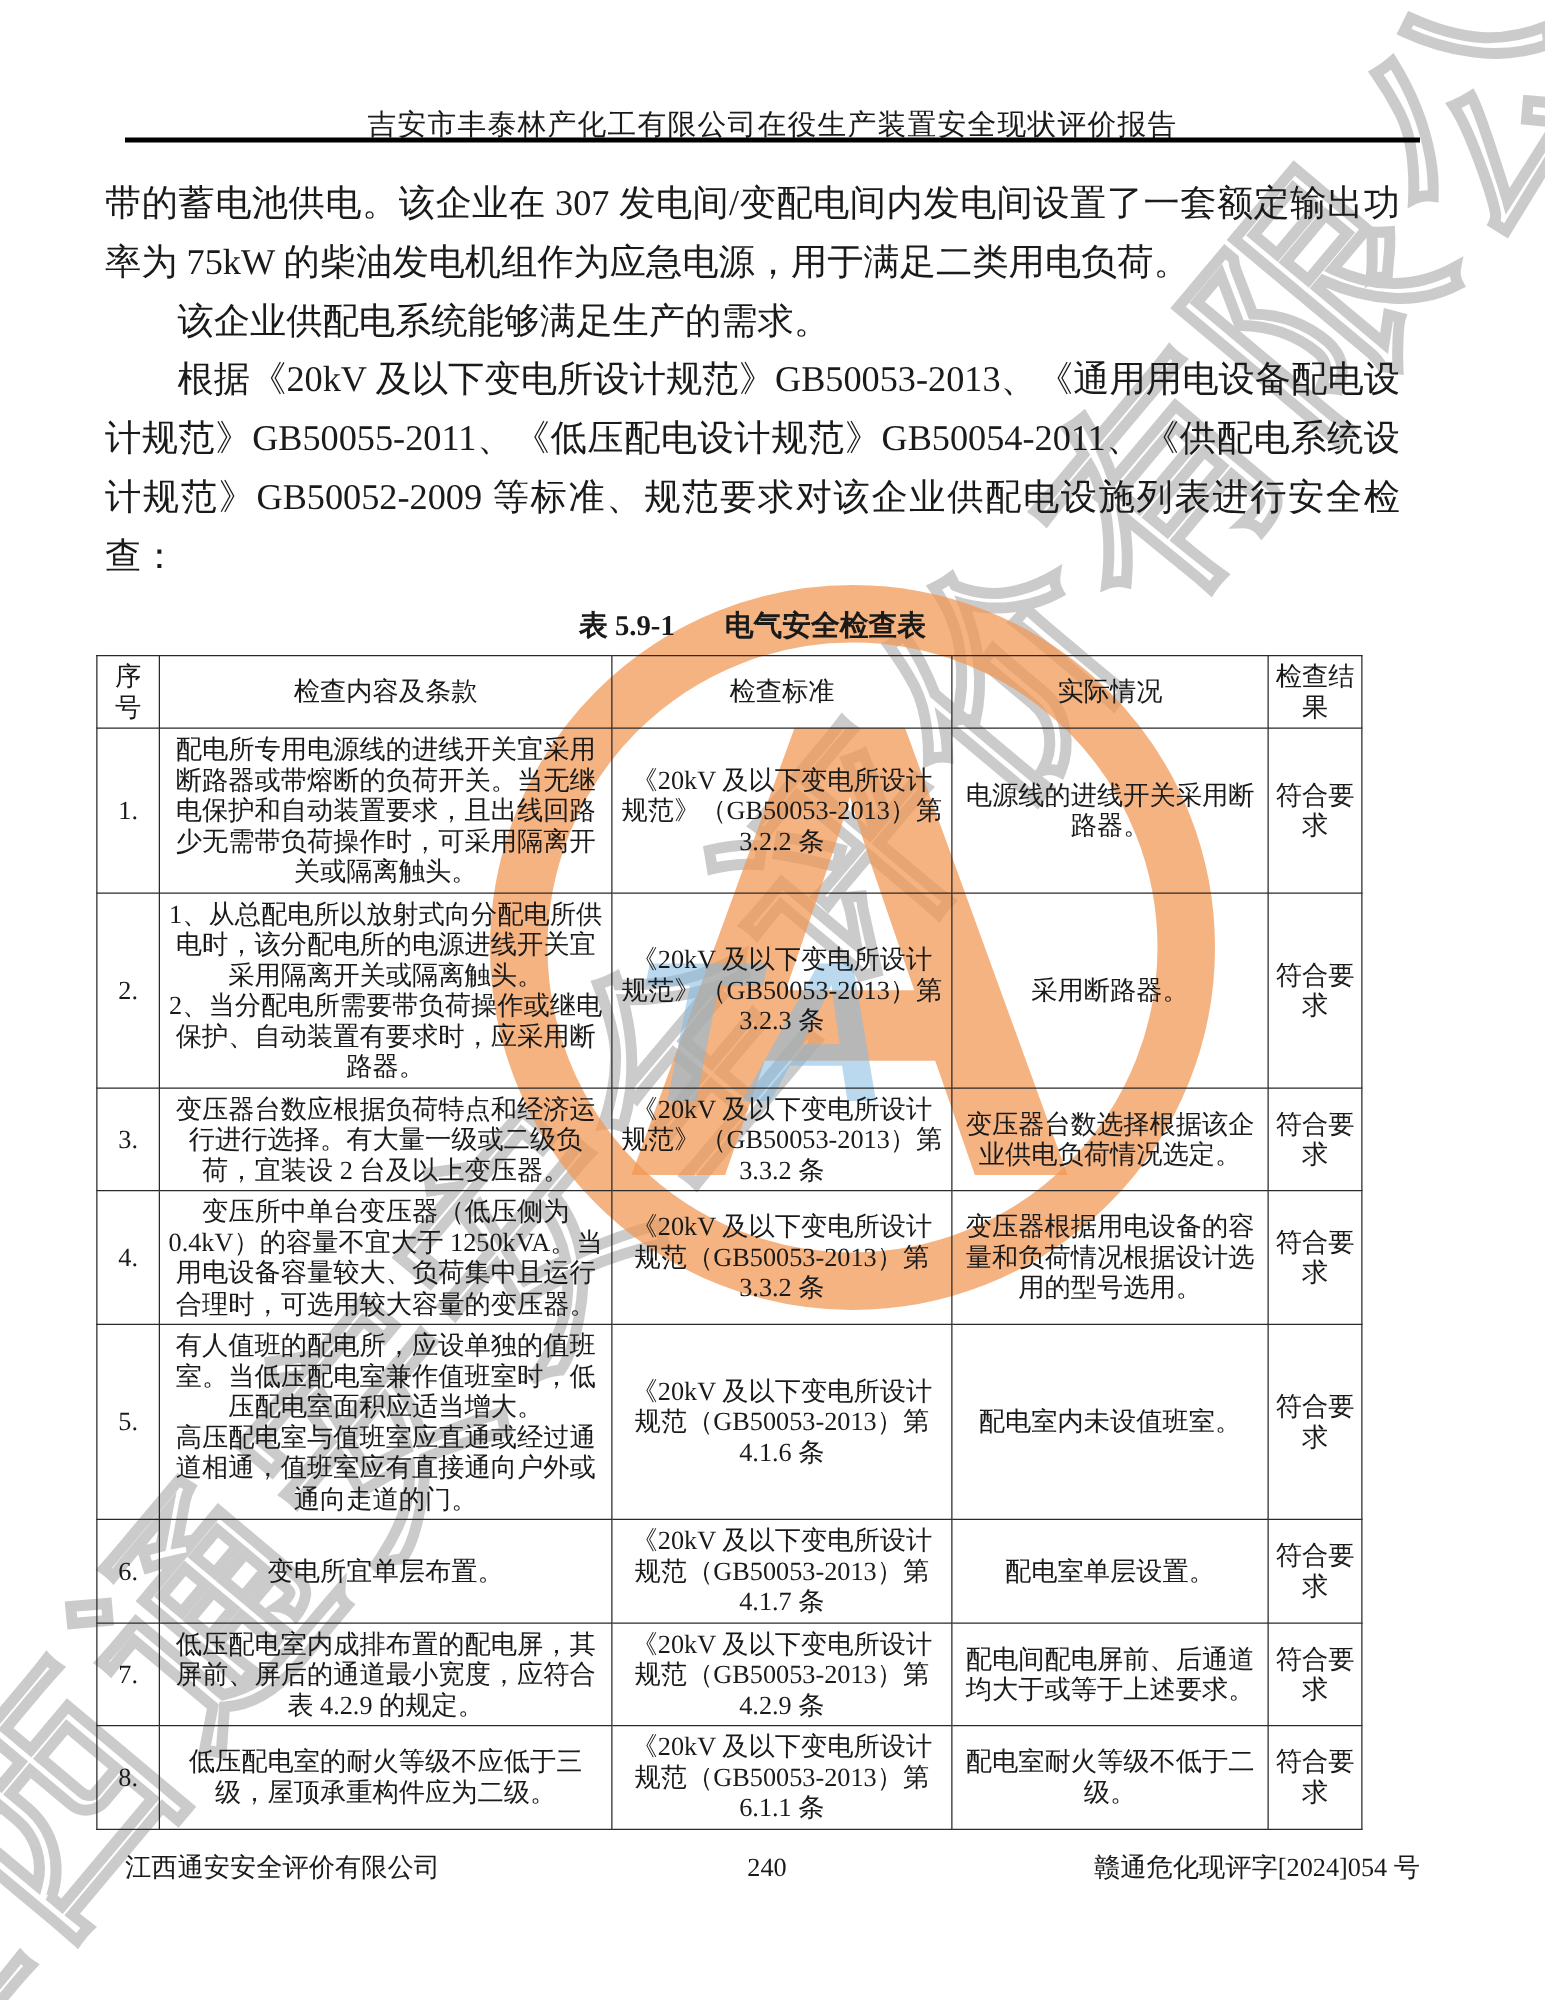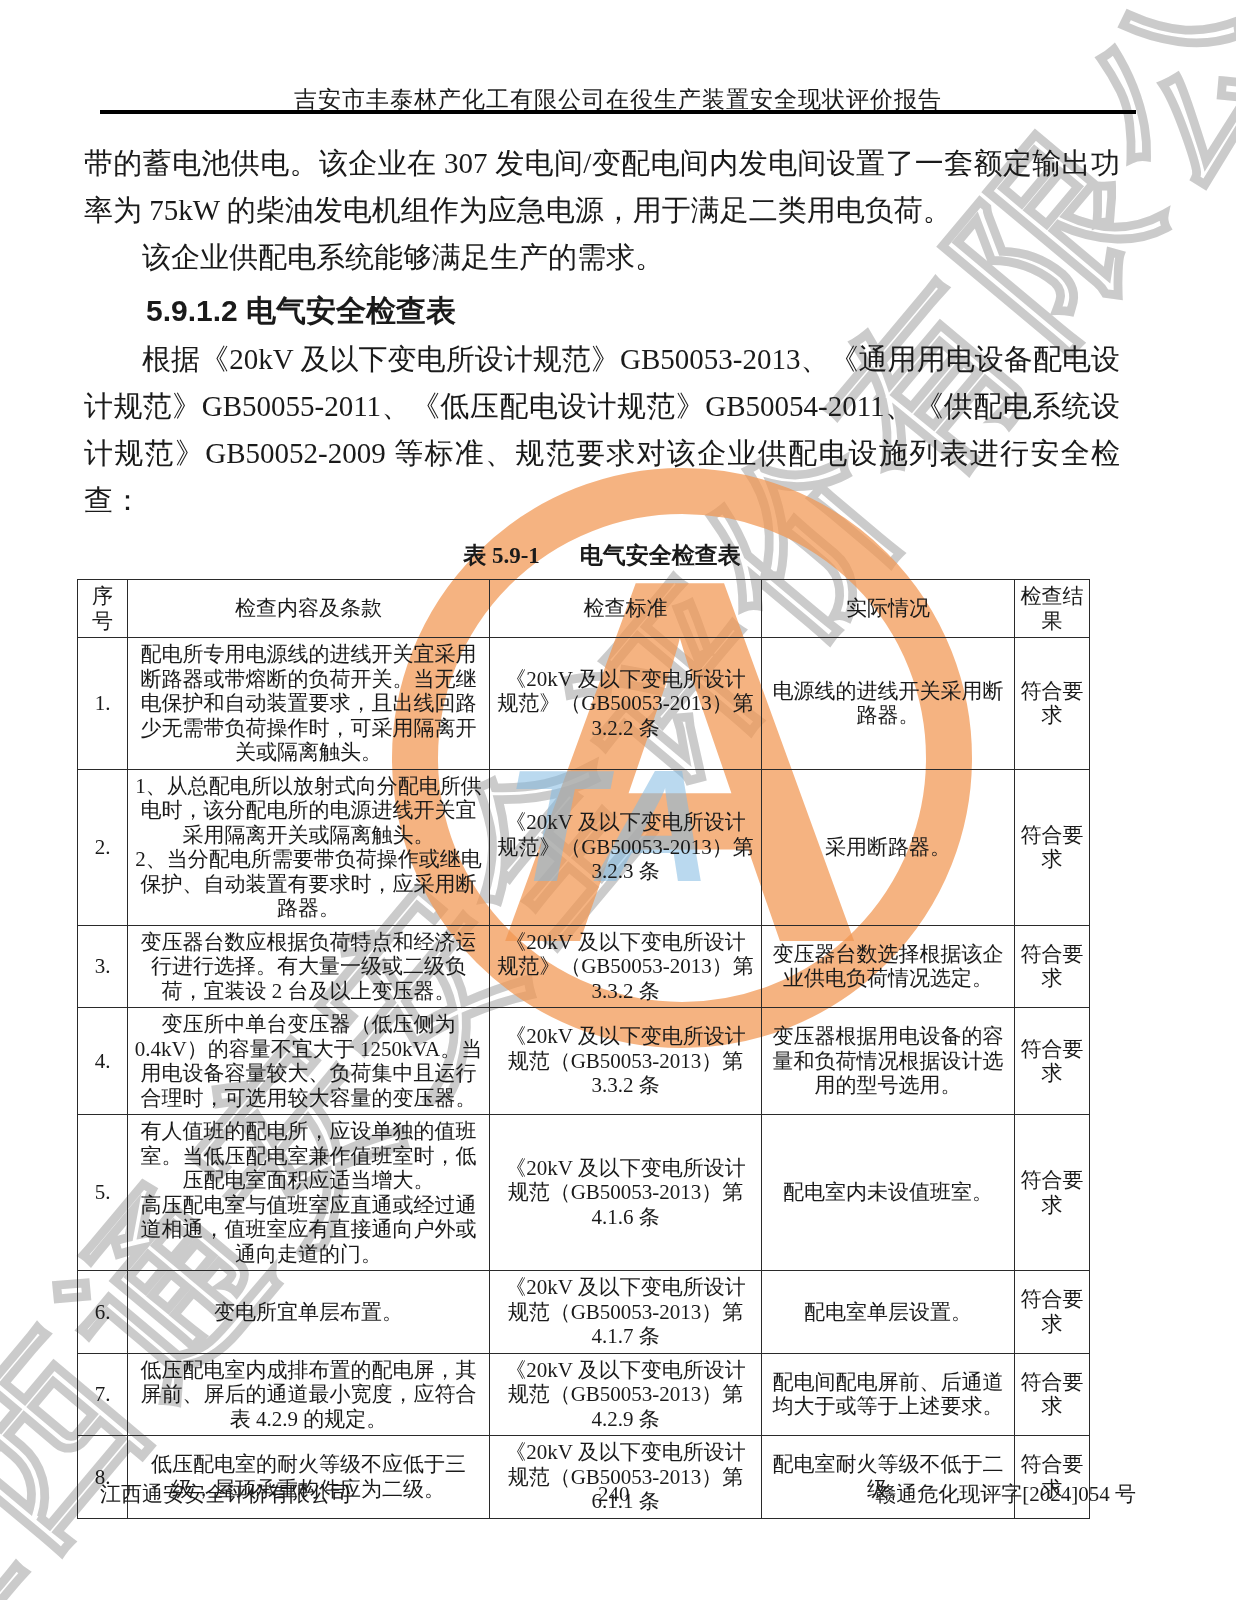--- a/index.html
+++ b/index.html
@@ -104,21 +104,20 @@
   <div class="content">
 
     <div class="doc-header">
       <span class="title">吉安市丰泰林产化工有限公司在役生产装置安全现状评价报告</span>
     </div>
     <div class="header-rule"></div>
 
     <div class="main">
       <p class="body-text">带的蓄电池供电。该企业在 307 发电间/变配电间内发电间设置了一套额定输出功率为 75kW 的柴油发电机组作为应急电源，用于满足二类用电负荷。</p>
       <p class="body-text indent">该企业供配电系统能够满足生产的需求。</p>
-      <h3 class="section-heading">5.9.1.2 电气安全检查表</h3>
       <p class="body-text indent">根据《20kV 及以下变电所设计规范》GB50053-2013、《通用用电设备配电设计规范》GB50055-2011、《低压配电设计规范》GB50054-2011、《供配电系统设计规范》GB50052-2009 等标准、规范要求对该企业供配电设施列表进行安全检查：</p>
 
       <div class="table-caption">
         <span class="cap-label">表 5.9-1</span><span>电气安全检查表</span>
       </div>
 
       <table class="check-table">
         <colgroup>
           <col class="col-no">
             <col class="col-content">

